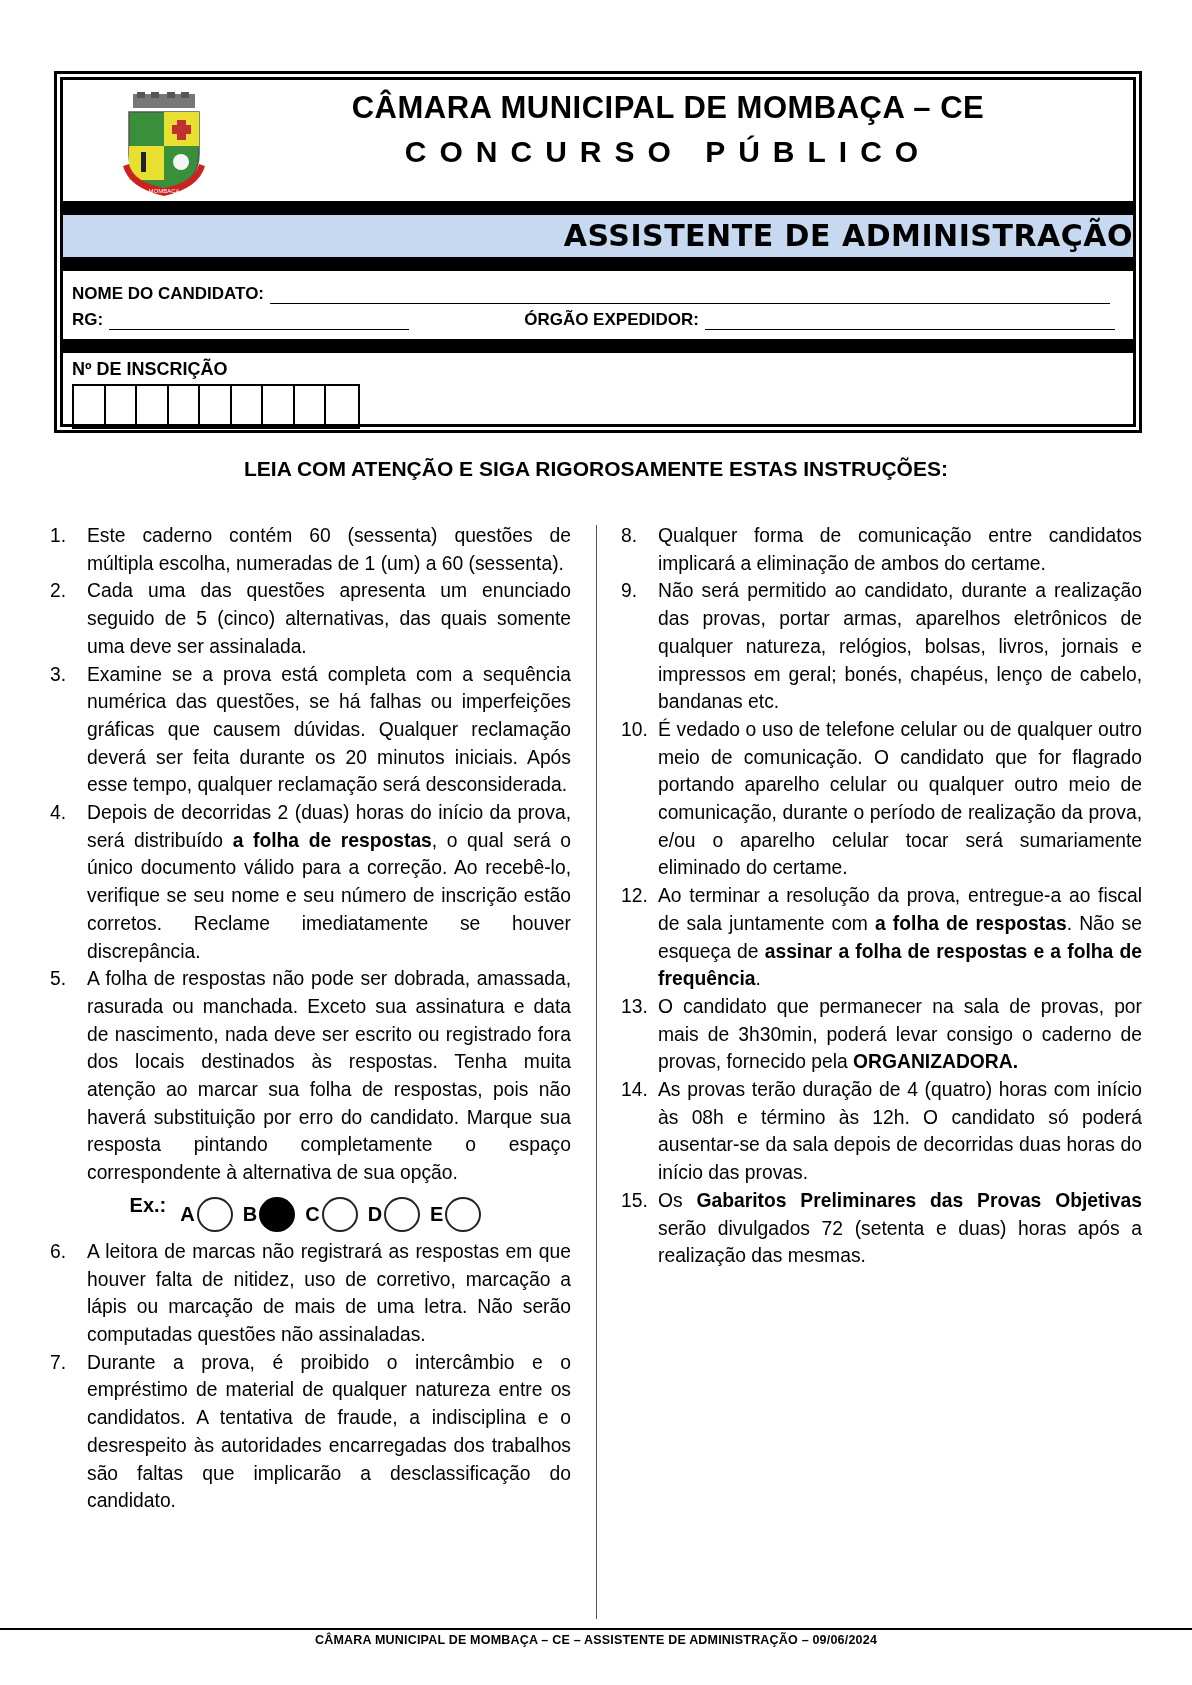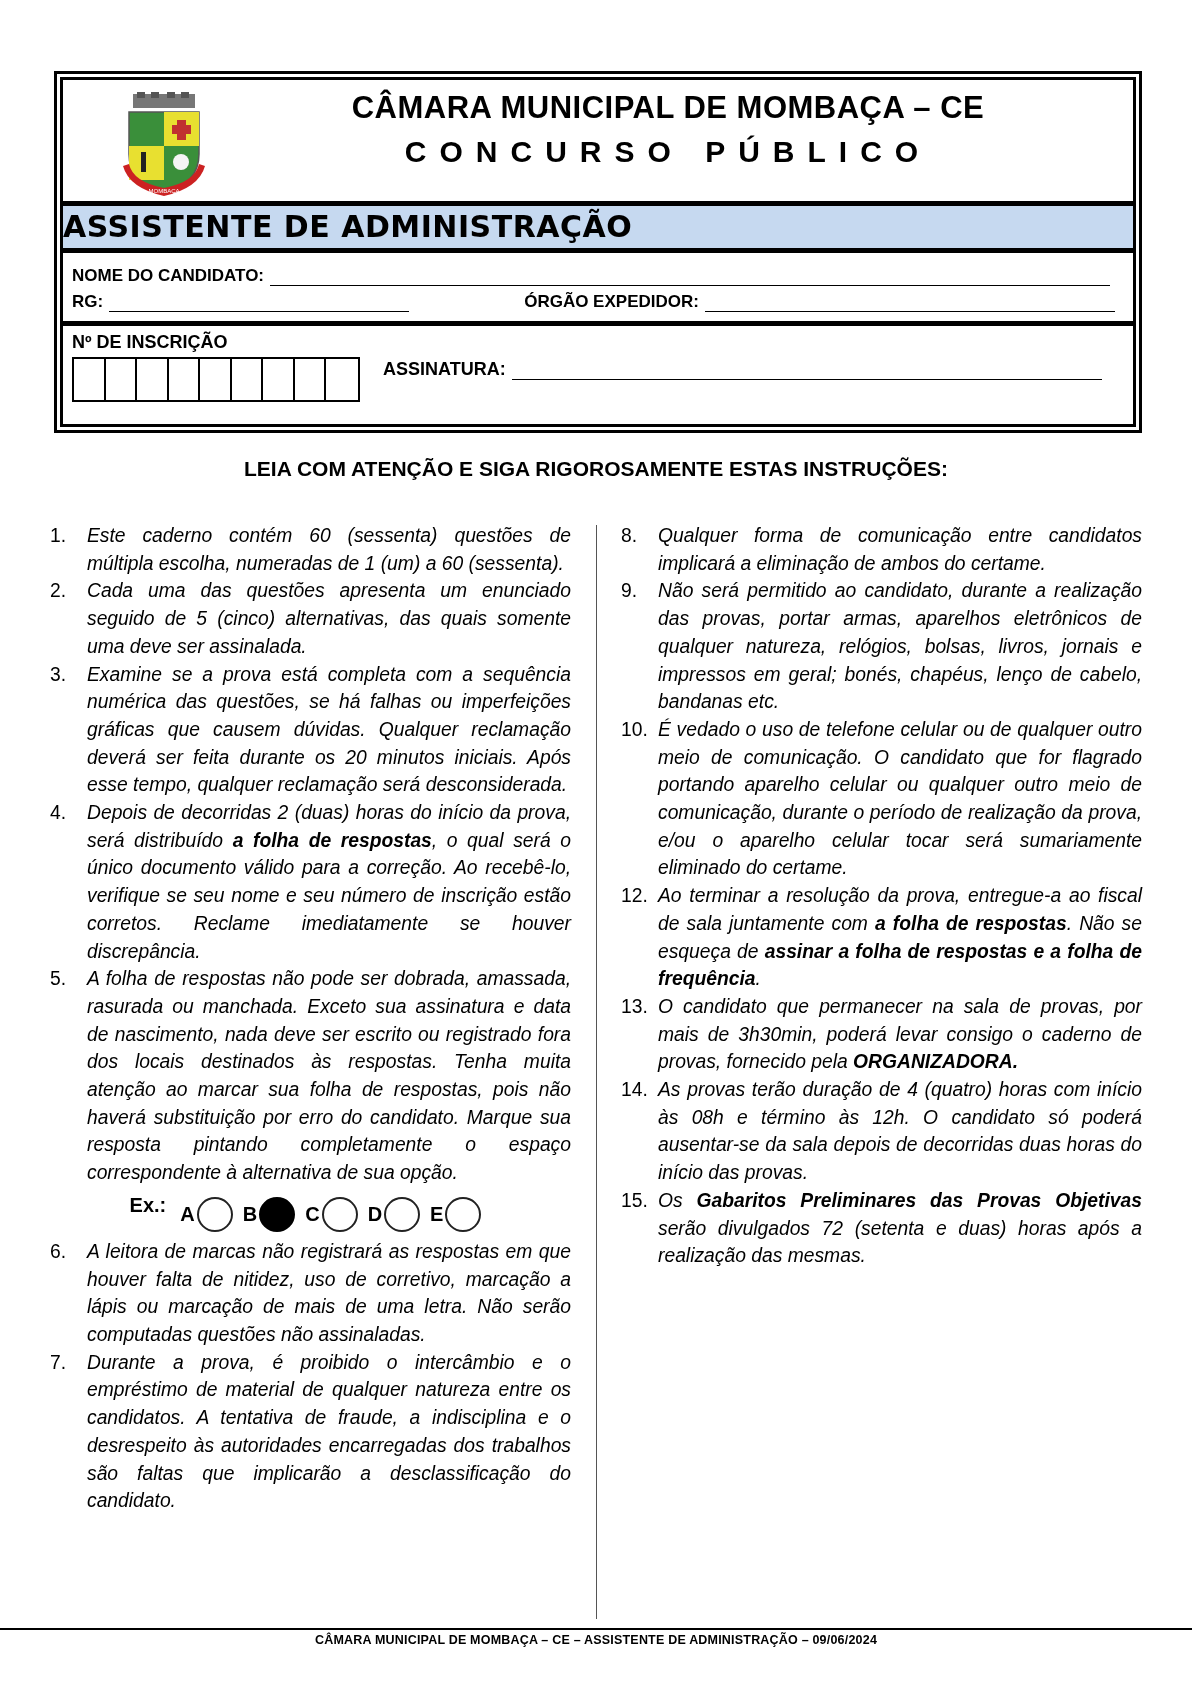--- a/index.html
+++ b/index.html
@@ -5,54 +5,54 @@
   * { box-sizing: border-box; margin: 0; padding: 0; }
   html, body { width: 1192px; height: 1685px; background: #ffffff; }
   body { position: relative; font-family: "Liberation Sans", sans-serif; color: #000; overflow: hidden; }
 
   .header-frame {
     position: absolute; left: 54px; top: 71px; width: 1088px; height: 362px;
     border: 3px solid #000; padding: 3px;
   }
   .header-inner {
     width: 100%; height: 100%; border: 2px solid #000; background: #000;
-    display: flex; flex-direction: column; gap: 3px;
+    display: flex; flex-direction: column; gap: 12px;
   }
   .hbox { background: #fff; border: 1px solid #000; position: relative; }
   .title-box { height: 123px; }
   .logo {
     position: absolute; left: 56px; top: 12px; width: 90px; height: 104px;
   }
   .t-line { position: absolute; left: 0; right: 0; text-align: center; font-weight: bold; padding-left: 140px; }
   .t1 { top: 10px; font-size: 31px; letter-spacing: 0.5px; }
   .t2 { top: 55px; font-size: 30px; letter-spacing: 13px; }
   .t3 { top: 88px; font-size: 30px; }
 
-  .role-box { height: 44px; background: #c6d9f0; text-align: left; font-family: "DejaVu Sans", sans-serif; font-weight: bold; font-size: 30px; line-height: 42px; letter-spacing: 0.5px; }
+  .role-box { height: 44px; background: #c6d9f0; text-align: right; font-family: "DejaVu Sans", sans-serif; font-weight: bold; font-size: 30px; line-height: 42px; letter-spacing: 0.5px; }
   .fields-box { height: 70px; padding: 7px 9px; font-weight: bold; font-size: 17px; }
   .fline { display: flex; align-items: flex-end; height: 26px; }
   .fline .lbl { white-space: nowrap; }
   .uline { border-bottom: 1.5px solid #000; height: 18px; margin-left: 6px; }
   .insc-box { flex: 1; padding: 6px 9px; font-weight: bold; font-size: 18px; position: relative; }
   .digits { position: absolute; left: 9px; top: 31px; display: flex; border: 2px solid #000; height: 45px; }
   .digit { width: 31.5px; height: 100%; border-right: 2px solid #000; }
   .digit:last-child { border-right: none; }
   .sign { position: absolute; left: 320px; top: 33px; display: flex; align-items: flex-end; font-size: 18px; }
   .sign .uline { width: 590px; }
 
   .instr-title { position: absolute; top: 457px; left: 0; right: 0; text-align: center; font-weight: bold; font-size: 21px; }
 
   .col { position: absolute; top: 522px; font-size: 19.3px; line-height: 27.7px; }
   .col.left { left: 50px; width: 521px; }
   .col.right { left: 621px; width: 521px; }
   .divider { position: absolute; left: 596px; top: 525px; width: 1px; height: 1094px; background: #555; }
   .item { display: flex; }
   .num { width: 37px; flex: none; }
   .col.right .num { width 34px; }
-  .txt { flex: 1; text-align: justify; font-style: italic; }
+  .txt { flex: 1; text-align: justify; }
   .txt b { font-weight: bold; }
 
   .example { display: flex; justify-content: center; height: 46px; margin: 5px 0 0 0; font-weight: bold; font-size: 20px; }
   .ex-lbl { margin-right: 14px; }
   .opt { display: flex; align-items: center; margin-right: 10px; }
   .bubble { width: 36px; height: 35px; border: 2px solid #222; border-radius: 50%; margin-left: 2px; }
   .bubble.filled { background: #000; border-color: #000; }
 
   .footer-rule { position: absolute; left: 0; right: 0; top: 1628px; height: 1.5px; background: #000; }
   .footer { position: absolute; top: 1633px; left: 0; right: 0; text-align: center; font-weight: bold; font-size: 12.5px; letter-spacing: 0.2px; }
@@ -101,24 +101,20 @@
         <div class="digit"></div>
         <div class="digit"></div>
         <div class="digit"></div>
         <div class="digit"></div>
         <div class="digit"></div>
         <div class="digit"></div>
         <div class="digit"></div>
         <div class="digit"></div>
         <div class="digit"></div>
       </div>
-      <div class="sign">
-        <span>ASSINATURA:</span>
-        <span class="uline"></span>
-      </div>
     </div>
   </div>
 </div>
 
 <div class="instr-title">LEIA COM ATENÇÃO E SIGA RIGOROSAMENTE ESTAS INSTRUÇÕES:</div>
 
 <div class="col left">
   <div id="left-list">
       <div class="item">
         <span class="num">1.</span>

